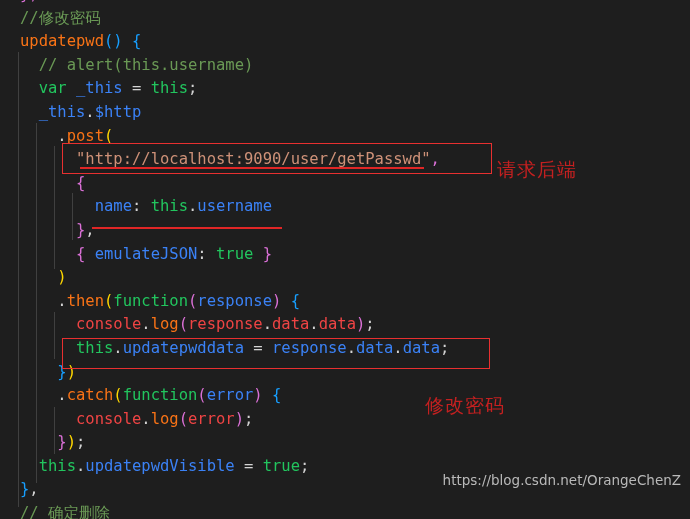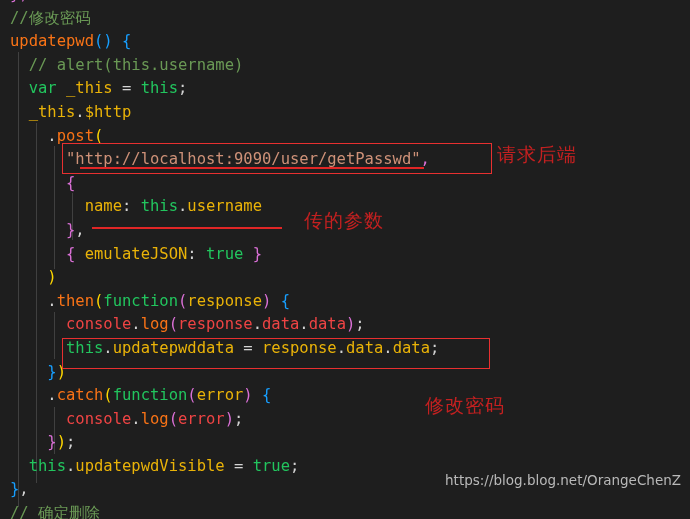--- a/index.html
+++ b/index.html
@@ -30,30 +30,30 @@
   .code-layer {
     position: absolute;
     left: 0;
     top: -17px;
     width: 690px;
     white-space: pre;
     z-index: 2;
   }
   .line {
     height: 23.6px;
-    padding-left: 10px;
+    padding-left: 20px;
     white-space: pre;
     position: relative;
   }
 
   
   .cmt  { color: #6a9955; }
   .kw   { color: #22c55e; }   
   .fn   { color: #f97316; }   
-  .var  { color: #eab308; }   
+  .var  { color: #3b82f6; }   
   .str  { color: #ce9178; }   
   .plain{ color: #d4d4d4; }
   .b1   { color: #ffd700; }   
   .b2   { color: #da70d6; }   
   .b3   { color: #179fff; }   
   .teal { color: #ef4444; }
 
   
   .guides { position: absolute; left: 0; top: 0; width: 690px; height: 519px; z-index: 1; }
   .guide {
@@ -113,20 +113,19 @@
   <div class="code-layer"><div class="line"><span class="b2">})</span></div><div class="line"><span class="cmt">//修改密码</span></div><div class="line"><span class="fn">updatepwd</span><span class="b3">()</span><span class="plain"> </span><span class="b3">{</span></div><div class="line"><span class="plain">  </span><span class="cmt">// alert(this.username)</span></div><div class="line"><span class="plain">  </span><span class="kw">var</span><span class="plain"> </span><span class="var">_this</span><span class="plain"> = </span><span class="kw">this</span><span class="plain">;</span></div><div class="line"><span class="plain">  </span><span class="var">_this</span><span class="plain">.</span><span class="var">$http</span></div><div class="line"><span class="plain">    .</span><span class="fn">post</span><span class="b1">(</span></div><div class="line"><span class="plain">      </span><span class="str">"http://localhost:9090/user/getPasswd"</span><span class="b2">,</span></div><div class="line"><span class="plain">      </span><span class="b2">{</span></div><div class="line"><span class="plain">        </span><span class="var">name</span><span class="plain">: </span><span class="kw">this</span><span class="plain">.</span><span class="var">username</span></div><div class="line"><span class="plain">      </span><span class="b2">}</span><span class="plain">,</span></div><div class="line"><span class="plain">      </span><span class="b2">{</span><span class="plain"> </span><span class="var">emulateJSON</span><span class="plain">: </span><span class="kw">true</span><span class="plain"> </span><span class="b2">}</span></div><div class="line"><span class="plain">    </span><span class="b1">)</span></div><div class="line"><span class="plain">    .</span><span class="fn">then</span><span class="b1">(</span><span class="kw">function</span><span class="b2">(</span><span class="var">response</span><span class="b2">)</span><span class="plain"> </span><span class="b3">{</span></div><div class="line"><span class="plain">      </span><span class="teal">console</span><span class="plain">.</span><span class="fn">log</span><span class="b2">(</span><span class="teal">response</span><span class="plain">.</span><span class="teal">data</span><span class="plain">.</span><span class="teal">data</span><span class="b2">)</span><span class="plain">;</span></div><div class="line"><span class="plain">      </span><span class="kw">this</span><span class="plain">.</span><span class="var">updatepwddata</span><span class="plain"> = </span><span class="var">response</span><span class="plain">.</span><span class="var">data</span><span class="plain">.</span><span class="var">data</span><span class="plain">;</span></div><div class="line"><span class="plain">    </span><span class="b3">}</span><span class="b1">)</span></div><div class="line"><span class="plain">    .</span><span class="fn">catch</span><span class="b1">(</span><span class="kw">function</span><span class="b2">(</span><span class="var">error</span><span class="b2">)</span><span class="plain"> </span><span class="b3">{</span></div><div class="line"><span class="plain">      </span><span class="teal">console</span><span class="plain">.</span><span class="fn">log</span><span class="b2">(</span><span class="teal">error</span><span class="b2">)</span><span class="plain">;</span></div><div class="line"><span class="plain">    </span><span class="b2">}</span><span class="b1">)</span><span class="plain">;</span></div><div class="line"><span class="plain">  </span><span class="kw">this</span><span class="plain">.</span><span class="var">updatepwdVisible</span><span class="plain"> = </span><span class="kw">true</span><span class="plain">;</span></div><div class="line"><span class="b3">}</span><span class="plain">,</span></div><div class="line"><span class="cmt">// 确定删除</span></div></div>
 
   <div class="overlay">
     <div class="redbox" style="left:62px; top:143px; width:430px; height:31px;"></div>
     <div class="redline" style="left:80px; top:167px; width:344px;"></div>
 
     <div class="redline" style="left:92px; top:227px; width:190px;"></div>
 
     <div class="redbox" style="left:62px; top:338px; width:428px; height:31px;"></div>
 
-    <div class="redtext" style="left:497px; top:145px;">请求后端</div>
-    <div class="redtext" style="left:304px; top:211px;">传的参数</div>
+    <div class="redtext" style="left:497px; top:160px;">请求后端</div>
     <div class="redtext" style="left:425px; top:396px;">修改密码</div>
   </div>
 
-  <div class="watermark">https://blog.blog.net/OrangeChenZ</div>
+  <div class="watermark">https://blog.csdn.net/OrangeChenZ</div>
 
 </div>
 
 </body></html>

